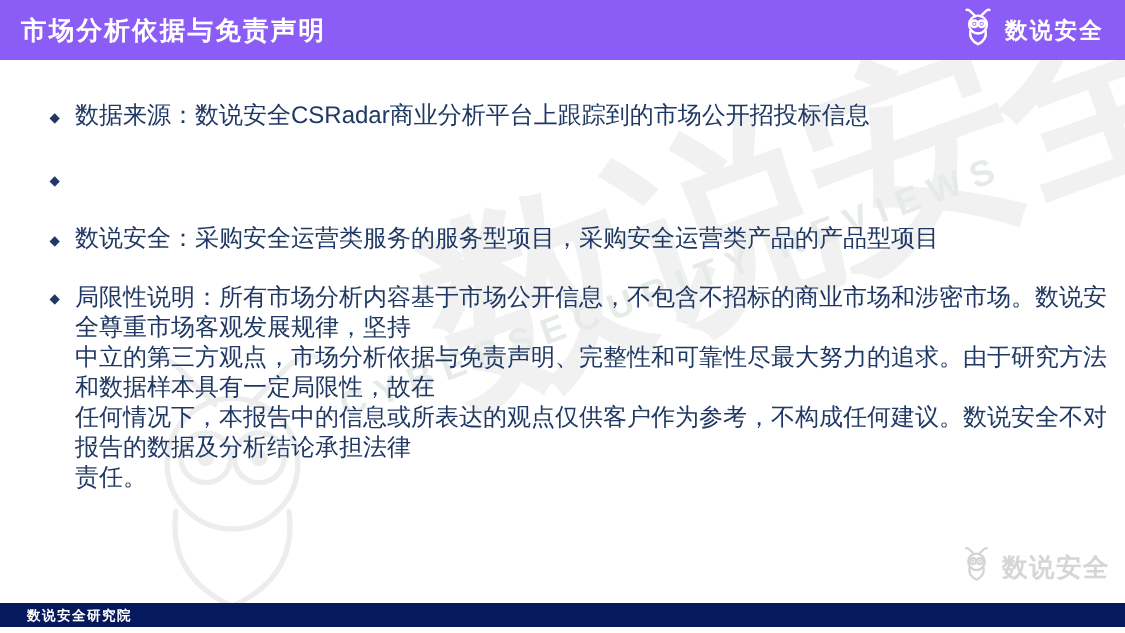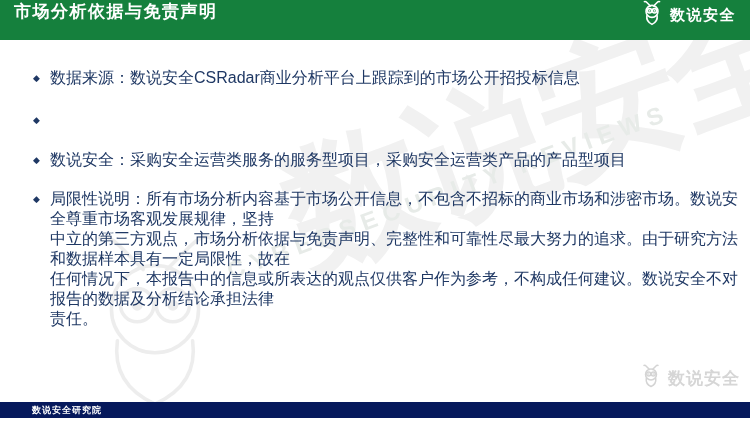--- a/index.html
+++ b/index.html
@@ -2,22 +2,22 @@
 <html><head>
 <meta charset="utf-8">
 <style>
   html,body{margin:0;padding:0;background:#ffffff;}
   .slide{
     position:relative;width:750px;height:422px;background:#ffffff;
     overflow:hidden;font-family:"Liberation Sans","DejaVu Sans",sans-serif;
   }
   
   .header{
-    position:absolute;left:0;top:0;width:100%;height:40px;background:#15803d;
-    z-index:3;display:flex;align-items:flex-start;justify-content:space-between;
+    position:absolute;left:0;top:0;width:100%;height:40px;background:#8b5cf6;
+    z-index:3;display:flex;align-items:center;justify-content:space-between;
     padding:0 14px;box-sizing:border-box;
   }
   .title{color:#ffffff;font-size:17px;font-weight:bold;letter-spacing:1.5px;}
   .brand{display:flex;align-items:center;gap:5px;}
   .brand-text{color:#ffffff;font-size:15px;font-weight:bold;letter-spacing:1.5px;}
   
   .watermark{position:absolute;left:0;top:0;width:100%;height:100%;z-index:1;pointer-events:none;}
   .wm-big{
     position:absolute;left:275px;top:58px;font-size:140px;line-height:1;
     font-weight:bold;color:#f1f1f1;letter-spacing:-6px;white-space:nowrap;
@@ -41,21 +41,21 @@
   .corner-logo{position:absolute;right:10px;top:364px;display:flex;align-items:center;gap:5px;z-index:2;}
   .corner-text{
     font-size:17px;font-weight:bold;color:#d6d6d6;letter-spacing:1px;
     text-shadow:1px 1px 0 #ffffff;
   }
   
   .footer{
     position:absolute;left:0;top:402px;width:100%;height:16px;background:#06195c;
     z-index:3;display:flex;align-items:center;
   }
-  .footer-text{color:#ffffff;font-size:9px;font-weight:bold;margin-left:32px;letter-spacing:1px;}
+  .footer-text{color:#ffffff;font-size:9px;font-weight:bold;margin-left:18px;letter-spacing:1px;}
 </style>
 </head>
 <body>
 
 <div class="slide">
 
   <div class="watermark">
     <div class="wm-big">数说安全</div>
     <div class="wm-caps">CYBERSECURITY REVIEWS</div>
     <span class="wm-owl">

